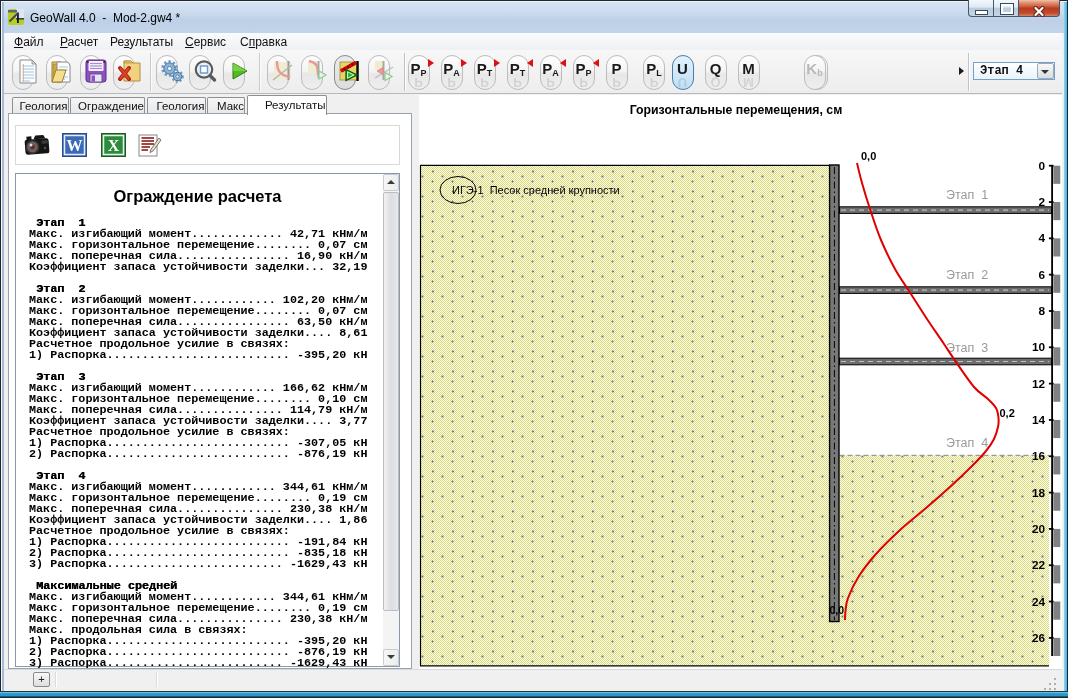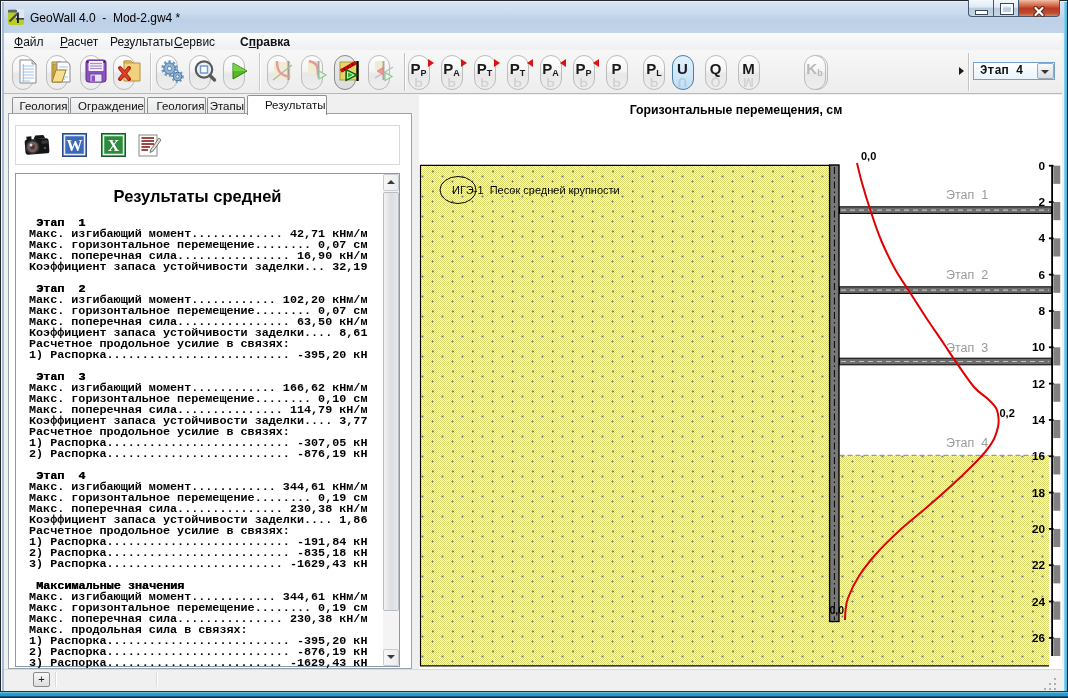--- a/index.html
+++ b/index.html
@@ -110,22 +110,22 @@
 <div class="abs" id="lb2"></div>
 <div class="abs" id="lb3"></div>
 <div class="abs" id="lb4"></div>
 <div class="abs" id="rb1"></div>
 <div class="abs" id="rb2"></div>
 <div class="abs" id="rb3"></div>
 <div class="abs" id="menubar">
  <span class="mitem" style="left:10px;"><u>Ф</u>айл</span>
  <span class="mitem" style="left:56px;"><u>Р</u>асчет</span>
  <span class="mitem" style="left:106px;">Ре<u>з</u>ультаты</span>
- <span class="mitem" style="left:170px;"><u>С</u>ервис</span>
- <span class="mitem" style="left:236px;font-weight:bold;">С<u>п</u>равка</span>
+ <span class="mitem" style="left:181px;"><u>С</u>ервис</span>
+ <span class="mitem" style="left:236px;">С<u>п</u>равка</span>
 </div>
 <div class="abs" id="toolbar"></div>
 
 <div class="tbtn" style="left:12px;">
     <svg width="26" height="30" viewBox="0 0 26 30">
  <path d="M5,2 h12 l4,4 v19 h-16 z" fill="#fdfdfd" stroke="#8a8a8a" stroke-width="1"></path>
  <path d="M17,2 l4,4 h-4 z" fill="#d8d8d8" stroke="#8a8a8a" stroke-width="0.8"></path>
  <g stroke="#9ec6e8" stroke-width="1">
         <line x1="7" y1="8" x2="19" y2="8"></line>
         <line x1="7" y1="11" x2="19" y2="11"></line>
@@ -302,21 +302,21 @@
 <div class="vsep" style="left:967.5px;background:#c4c4c4;"></div>
 <div class="abs" id="ovfarrow"></div>
 <div class="abs" id="combo"></div>
 <div class="abs" id="combo-text">Этап 4</div>
 <div class="abs" id="combo-btn"></div>
 <div class="abs" id="combo-tri"></div>
 <div class="abs" id="tabrow"></div>
 <div class="tab" style="left:11.5px;width:57px;">Геология</div>
 <div class="tab" style="left:70px;width:75px;">Ограждение</div>
 <div class="tab" style="left:146.5px;width:59px;">Геология</div>
-<div class="tab" style="left:207px;width:38px;">Этапы</div>
+<div class="tab" style="left:207px;width:38px;">Макс</div>
 <div class="tab active" style="left:246.5px;width:80px;">Результаты</div>
 <div class="abs" id="page"></div>
 <div class="abs" id="iconbox"></div>
 <div class="abs" style="left:23px;top:133px;"><svg width="28" height="24" viewBox="0 0 28 24">
  <rect x="2" y="6" width="24" height="15" rx="2.5" fill="#151515" transform="rotate(-4 14 13)"></rect>
  <path d="M11,6 l2,-3.5 h8 l2,3.5 z" fill="#151515" transform="rotate(-4 14 13)"></path>
  <rect x="4" y="3" width="5" height="4" fill="#151515" transform="rotate(-4 14 13)"></rect>
  <circle cx="9.5" cy="14" r="7" fill="#303030"></circle>
  <circle cx="9.5" cy="14" r="5.4" fill="#666"></circle>
  <circle cx="9.5" cy="14" r="4" fill="#8a5050"></circle>
@@ -340,21 +340,21 @@
  <g stroke="#8a1a1a" stroke-width="1.6">
         <line x1="3.5" y1="4" x2="16" y2="4"></line>
         <line x1="3.5" y1="7" x2="16" y2="7"></line>
         <line x1="3.5" y1="10" x2="16" y2="10"></line>
         <line x1="3.5" y1="13" x2="12" y2="13"></line>
         <line x1="3.5" y1="16" x2="10" y2="16"></line>
       </g>
  <path d="M21,4 l2,2 -8,11 -3,1.5 1,-3.2 z" fill="#e8e0c8" stroke="#555" stroke-width="0.8"></path>
     </svg></div>
 <div class="abs" id="textbox"></div>
-<div class="abs" id="restitle">Результаты средней</div>
+<div class="abs" id="restitle">Ограждение расчета</div>
 <pre class="abs" id="respre"> <b>Этап  1</b>
 Макс. изгибающий момент............. 42,71 кНм/м
 Макс. горизонтальное перемещение........ 0,07 см
 Макс. поперечная сила................ 16,90 кН/м
 Коэффициент запаса устойчивости заделки... 32,19
 
  <b>Этап  2</b>
 Макс. изгибающий момент............ 102,20 кНм/м
 Макс. горизонтальное перемещение........ 0,07 см
 Макс. поперечная сила................ 63,50 кН/м
@@ -374,21 +374,21 @@
  <b>Этап  4</b>
 Макс. изгибающий момент............ 344,61 кНм/м
 Макс. горизонтальное перемещение........ 0,19 см
 Макс. поперечная сила............... 230,38 кН/м
 Коэффициент запаса устойчивости заделки.... 1,86
 Расчетное продольное усилие в связях:
 1) Распорка.......................... -191,84 кН
 2) Распорка.......................... -835,18 кН
 3) Распорка......................... -1629,43 кН
 
- <b>Максимальные значения</b>
+ <b>Максимальные средней</b>
 Макс. изгибающий момент............ 344,61 кНм/м
 Макс. горизонтальное перемещение........ 0,19 см
 Макс. поперечная сила............... 230,38 кН/м
 Макс. продольная сила в связях:
 1) Распорка.......................... -395,20 кН
 2) Распорка.......................... -876,19 кН
 3) Распорка......................... -1629,43 кН</pre>
 <div class="abs" id="sbar"></div>
 <div class="abs sbtn" style="top:174px;"></div>
 <div class="abs sbtn" style="top:649px;"></div>

